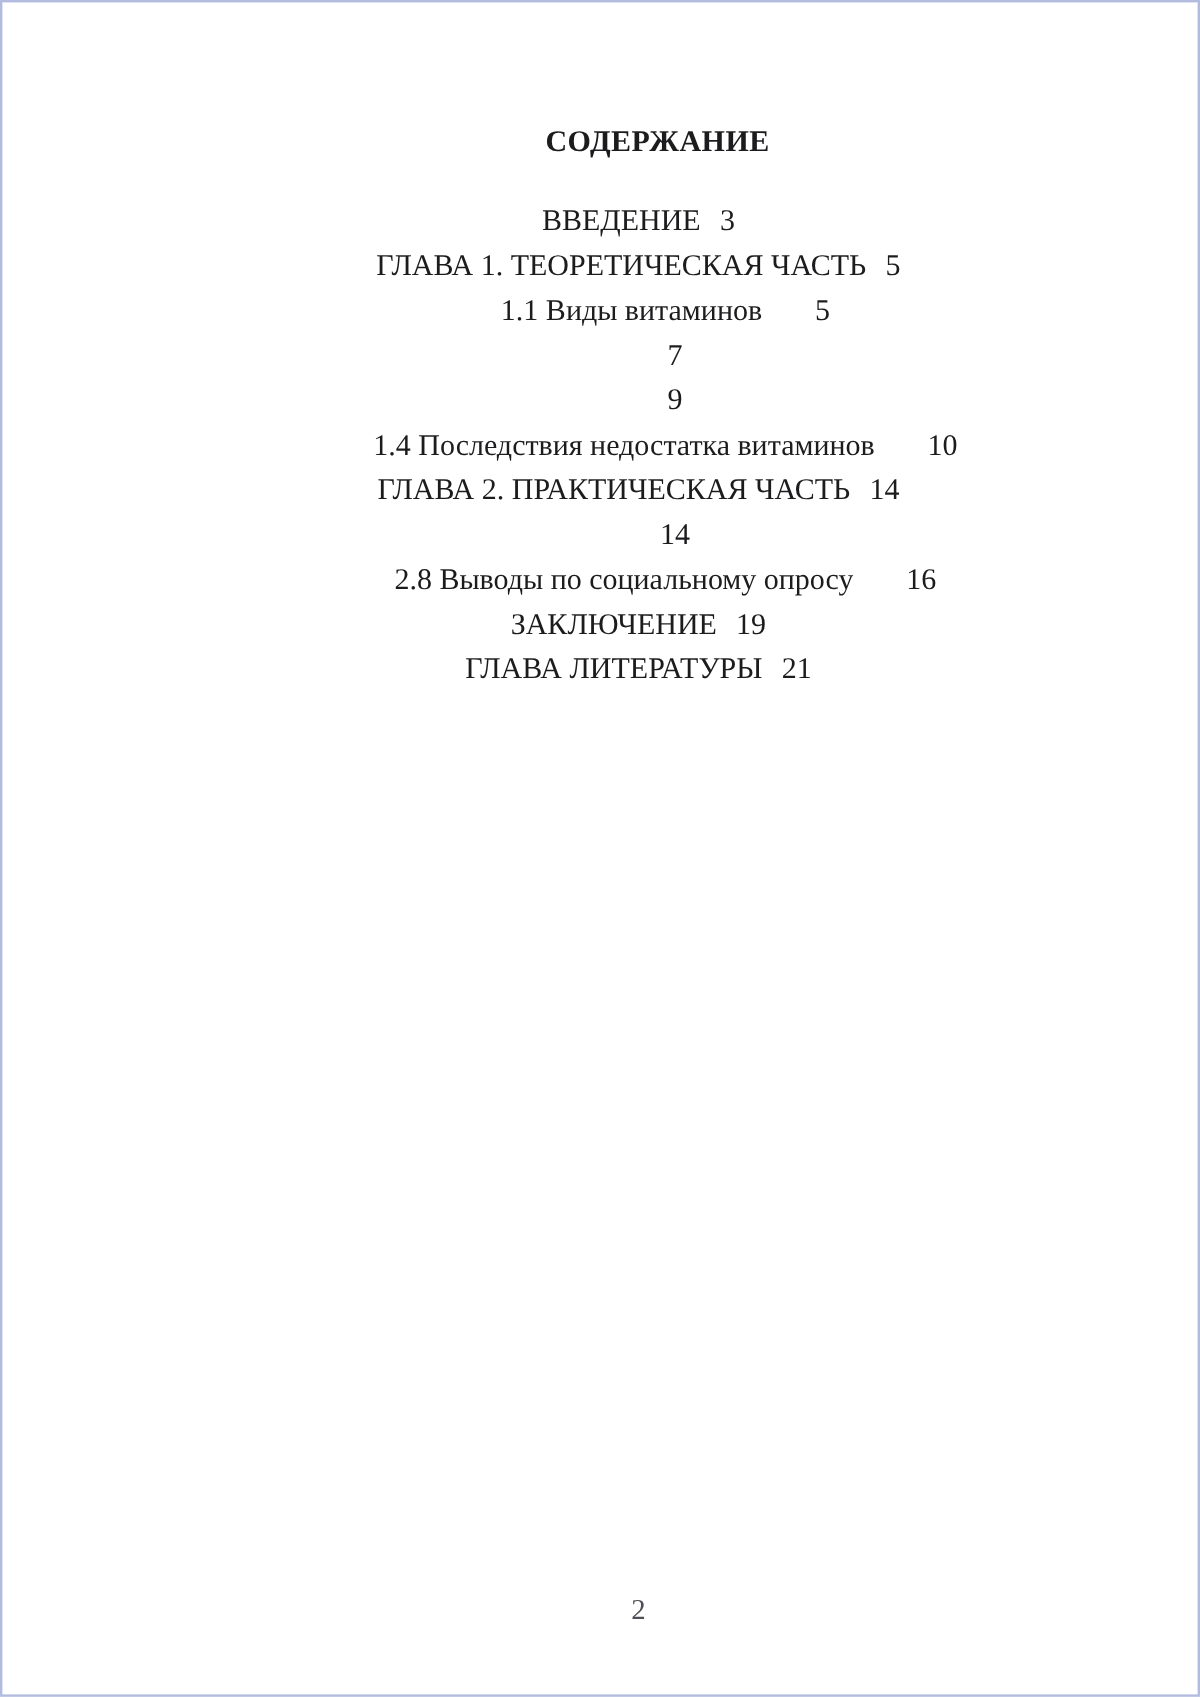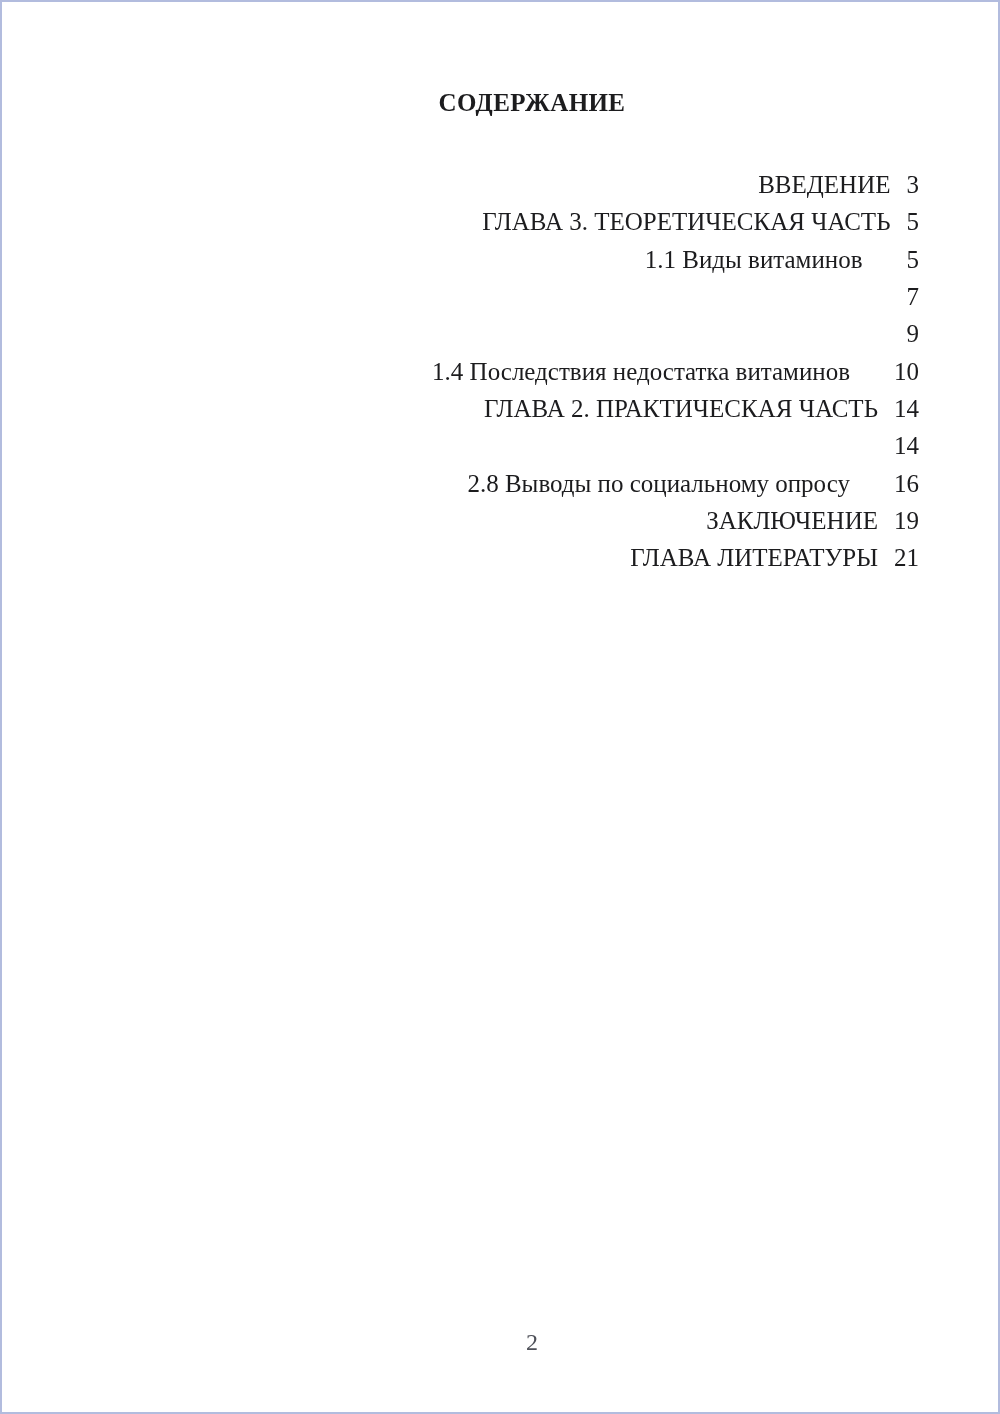--- a/index.html
+++ b/index.html
@@ -17,34 +17,34 @@
   }
   .page{
     position:absolute;inset:0;
     background:var(--paper);
     border:2px solid var(--frame);
     box-sizing:border-box;
   }
   .doc-title{
     position:absolute;
     top:87px;left:143px;width:774px;
-    margin:0;
+    margin:16px;
     text-align:center;
     font-size:25px;
     font-weight:bold;
     letter-spacing:0.4px;
     color:var(--ink);
   }
   .toc{
     position:absolute;
     top:164px;left:143px;width:774px;
   }
   .toc-row{
     display:flex;
-    justify-content:flex-end;
+    justify-content:center;
     height:37.35px;
     line-height:37.35px;
     font-size:25px;
     color:var(--ink);
     white-space:nowrap;
   }
   .toc-row.level-1{padding-left:45px;gap:28px;}
   .toc-label{overflow:hidden;}
   .toc-page{margin-left:16px;text-align:right;}
   .footer-page-number{
@@ -61,21 +61,21 @@
 
 <div class="page">
   <h1 class="doc-title">СОДЕРЖАНИЕ</h1>
 
   <div class="toc">
       <div class="toc-row">
         <span class="toc-label">ВВЕДЕНИЕ</span>
         <span class="toc-page">3</span>
       </div>
       <div class="toc-row">
-        <span class="toc-label">ГЛАВА 3. ТЕОРЕТИЧЕСКАЯ ЧАСТЬ</span>
+        <span class="toc-label">ГЛАВА 1. ТЕОРЕТИЧЕСКАЯ ЧАСТЬ</span>
         <span class="toc-page">5</span>
       </div>
       <div class="toc-row level-1">
         <span class="toc-label">1.1 Виды витаминов</span>
         <span class="toc-page">5</span>
       </div>
       <div class="toc-row level-1">
         <span class="toc-page">7</span>
       </div>
       <div class="toc-row level-1">

